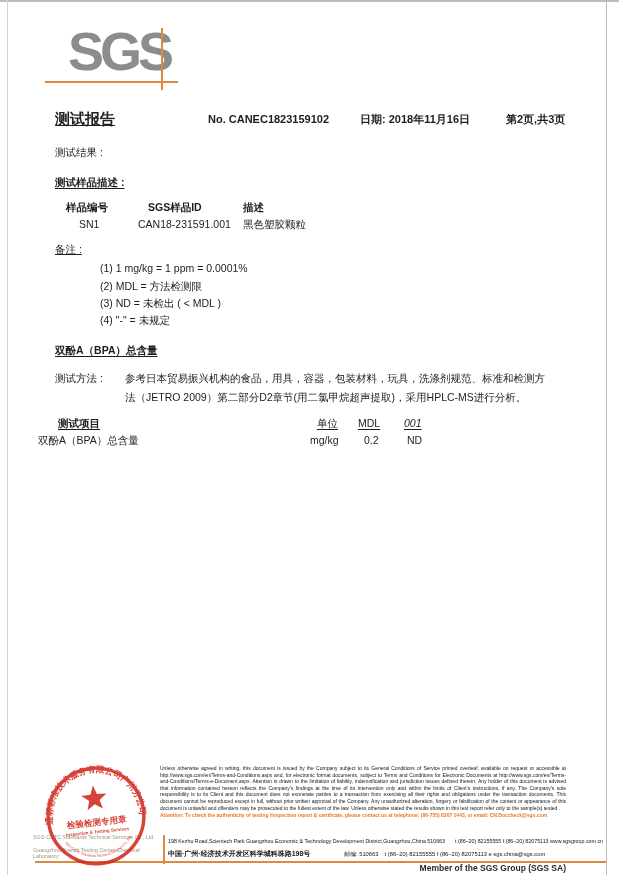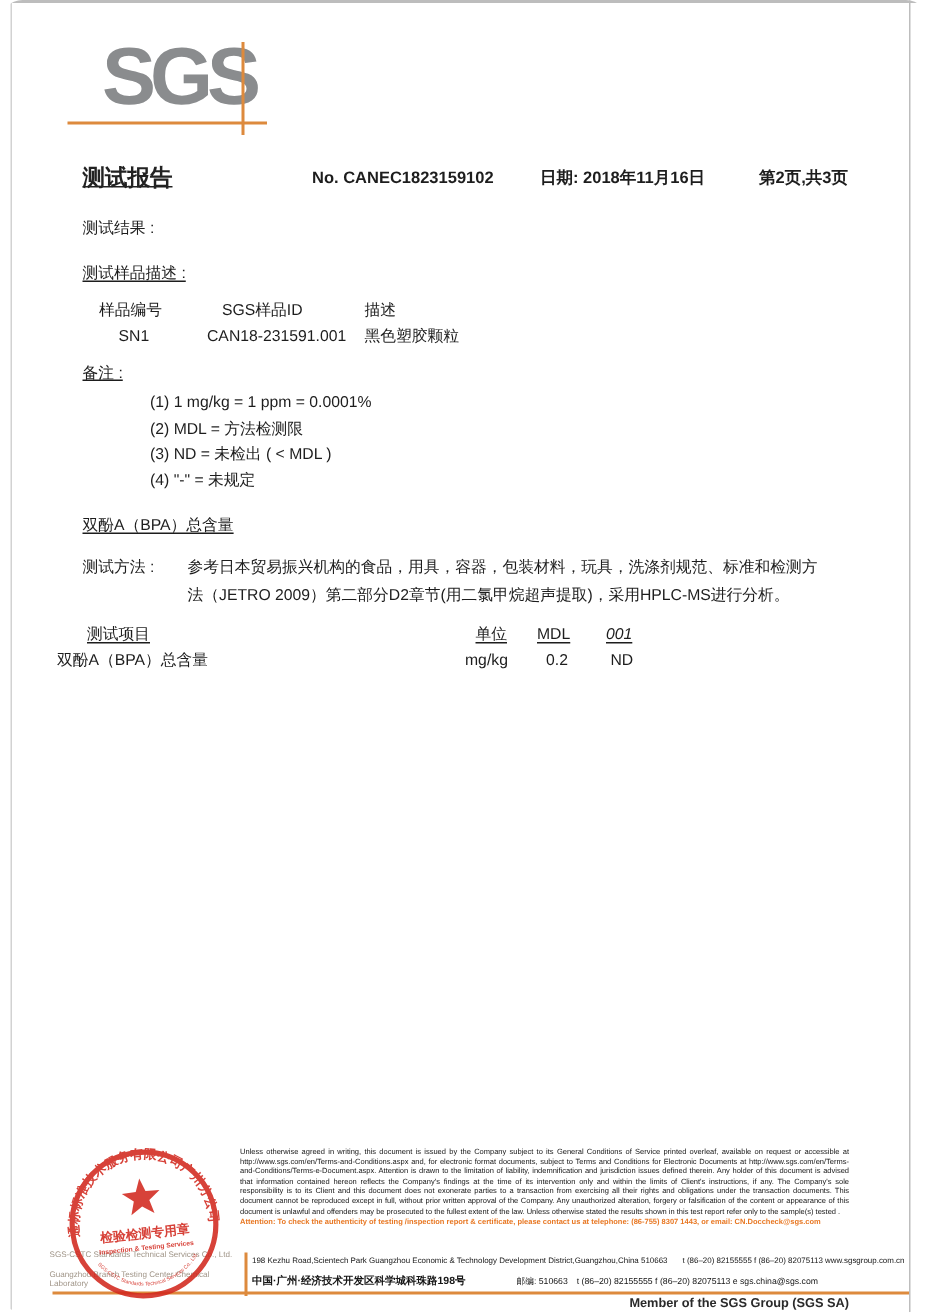--- a/index.html
+++ b/index.html
@@ -1,21 +1,21 @@
 <!DOCTYPE html>
 <html><head>
 <meta charset="utf-8">
 <style>
   html,body{margin:0;padding:0;background:#ffffff;}
   .page{
     position:relative;width:619px;height:875px;background:#fff;overflow:hidden;
-    font-family:"Liberation Sans","DejaVu Sans",sans-serif;color:#1d1d1d;border-radius:15px;
+    font-family:"Liberation Sans","DejaVu Sans",sans-serif;color:#1d1d1d;
   }
   .t{position:absolute;white-space:nowrap;font-size:10.5px;line-height:1.2;}
-  .b{font-weight:normal;}
+  .b{font-weight:bold;}
   .u{text-decoration:underline;text-underline-offset:2px;}
   .it{font-style:italic;}
   
   .edge-top{position:absolute;left:0;top:0;width:619px;height:2px;background:#bdbdbd;}
   .edge-left{position:absolute;left:7px;top:0;width:1px;height:875px;background:#d2d2d2;}
   .edge-right{position:absolute;left:606px;top:0;width:1px;height:875px;background:#bdbdbd;}
   
   .logo-text{position:absolute;left:68px;top:24px;font-size:54px;font-weight:bold;
     color:#8a8c8e;letter-spacing:-4px;line-height:1;}
   .logo-hline{position:absolute;left:45px;top:81px;width:133px;height:2px;background:#dd8a3d;}

